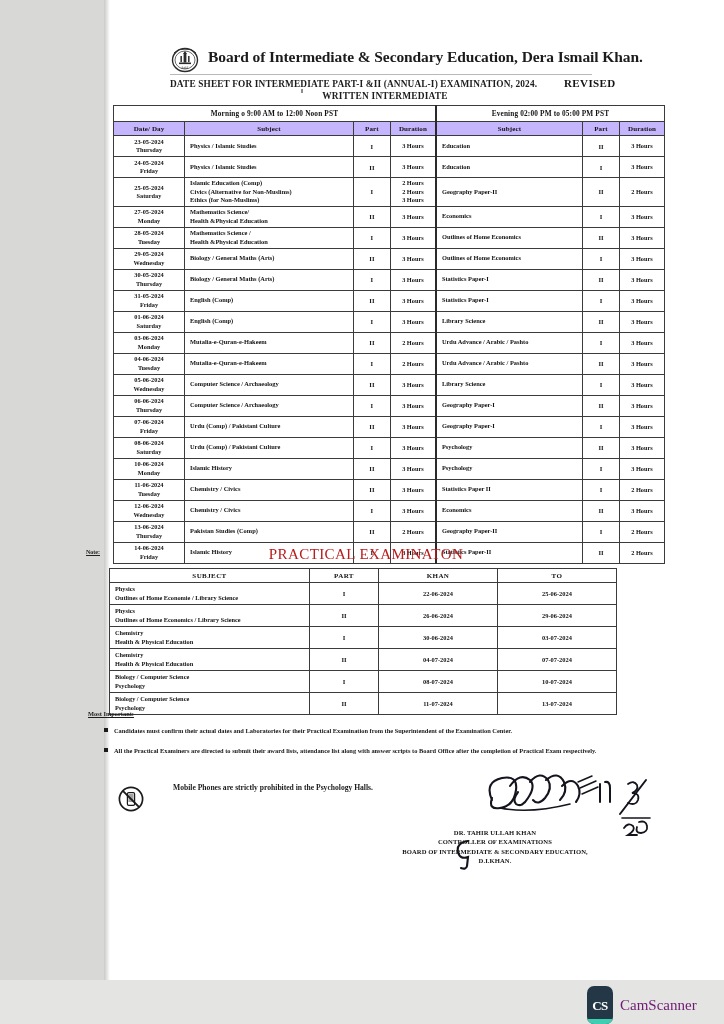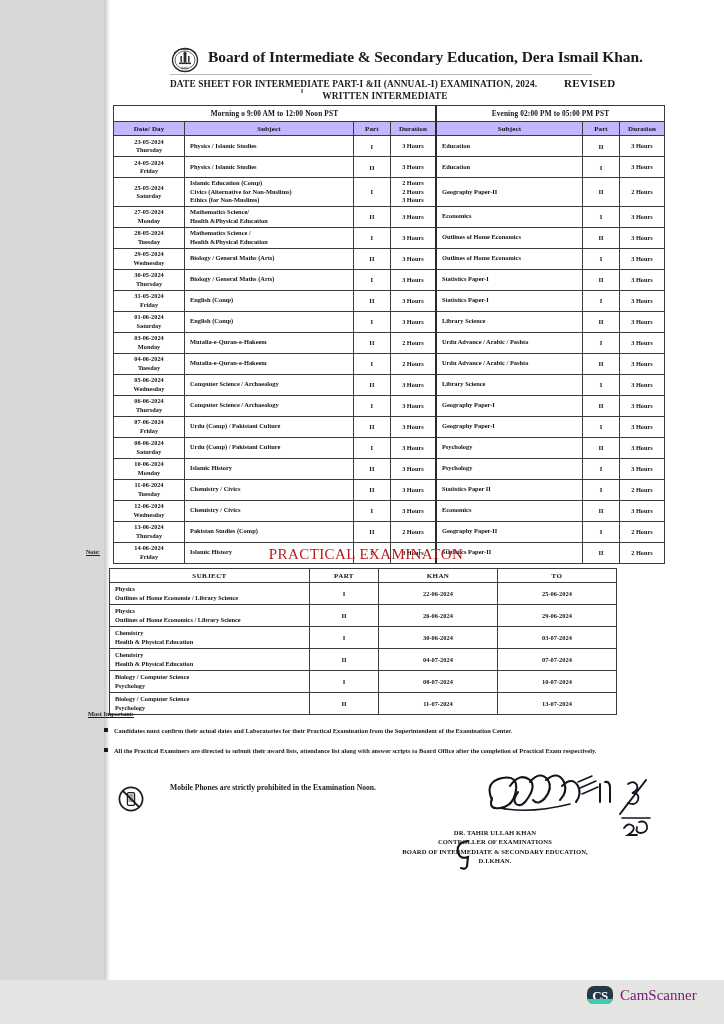--- a/index.html
+++ b/index.html
@@ -141,21 +141,21 @@
   }
   #sig-scribble{position:absolute;left:372px;top:766px;width:170px;height:70px;}
   #sig-date{position:absolute;left:486px;top:778px;width:60px;height:60px;}
   #sig-tail{position:absolute;left:342px;top:838px;width:30px;height:32px;}
 
   
   #camscanner{
     position:absolute;left:587px;top:986px;display:flex;align-items:center;gap:7px;
   }
   #cs-badge{
-    width:26px;height:18px;border-radius:7px;background:#243746;
+    width:26px;height:38px;border-radius:7px;background:#243746;
     position:relative;overflow:hidden;
     display:flex;align-items:center;justify-content:center;
   }
   #cs-badge span{
     font-family:"Liberation Serif", serif;font-weight:700;font-size:13px;
     color:#ffffff;letter-spacing:-.5px;line-height:1;
   }
   #cs-badge:after{
     content:"";position:absolute;left:0;bottom:0;width:100%;height:5px;
     background:#3ecfb2;
@@ -624,21 +624,21 @@
     <svg viewBox="0 0 26 26" width="26" height="26">
       <circle cx="13" cy="13" r="11.6" fill="none" stroke="#1b1b1b" stroke-width="1.7"></circle>
       <rect x="9.4" y="6.6" width="7.2" height="12.8" rx="1.3" fill="none" stroke="#1b1b1b" stroke-width="1.2"></rect>
       <line x1="10.4" y1="9" x2="15.6" y2="9" stroke="#1b1b1b" stroke-width="0.8"></line>
       <line x1="10.4" y1="11" x2="15.6" y2="11" stroke="#1b1b1b" stroke-width="0.8"></line>
       <line x1="10.4" y1="13" x2="15.6" y2="13" stroke="#1b1b1b" stroke-width="0.8"></line>
       <line x1="10.4" y1="15" x2="15.6" y2="15" stroke="#1b1b1b" stroke-width="0.8"></line>
       <line x1="4.6" y1="4.6" x2="21.4" y2="21.4" stroke="#1b1b1b" stroke-width="1.9"></line>
     </svg>
   </div>
-  <div id="nomobile-text">Mobile Phones are strictly prohibited in the Examination Noon.</div>
+  <div id="nomobile-text">Mobile Phones are strictly prohibited in the Psychology Halls.</div>
 
   <div id="sig-scribble">
     <svg viewBox="0 0 170 70" width="170" height="70">
       <g fill="none" stroke="#14141e" stroke-width="2.1" stroke-linecap="round">
         <path d="M12 34 q-8 -18 10 -22 q16 -3 14 12 q-2 16 -16 18 q-12 2 -8 -10"></path>
         <path d="M30 20 q10 -14 20 -6 q6 6 -2 18 q-6 10 -12 6 q-4 -4 2 -12"></path>
         <path d="M50 16 q10 -12 18 -2 q5 8 -3 18 q-7 8 -12 2"></path>
         <path d="M66 14 q12 -10 18 2 q4 10 -4 18"></path>
         <path d="M82 20 q10 -10 16 0 q4 8 -2 16"></path>
         <path d="M20 42 q30 6 70 -4" stroke-width="1.6"></path>

